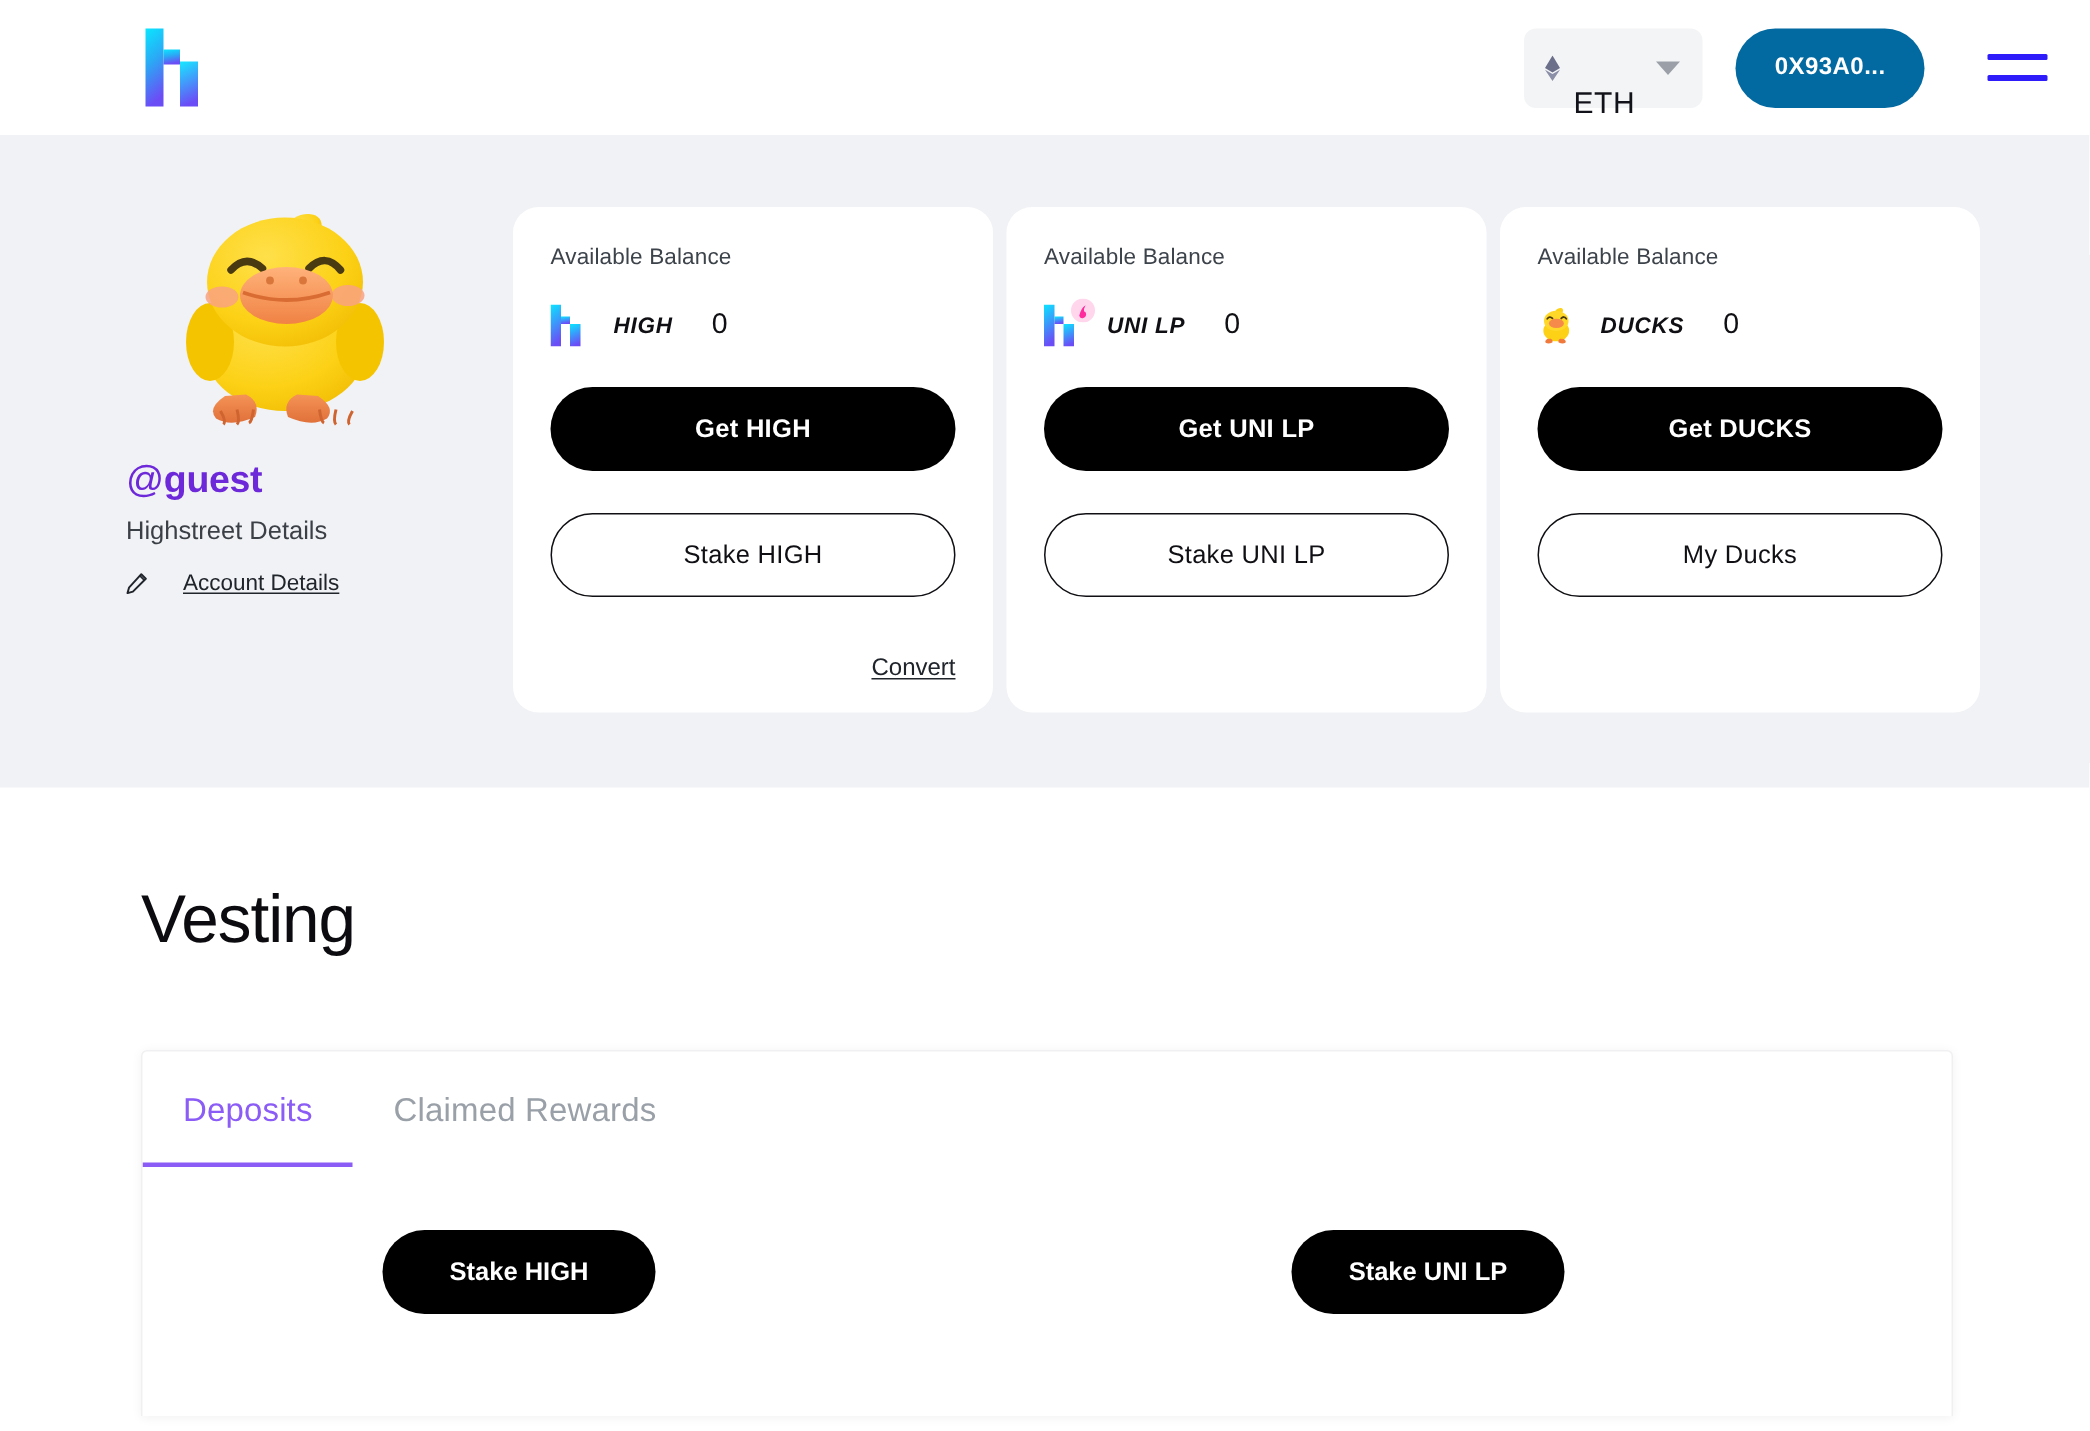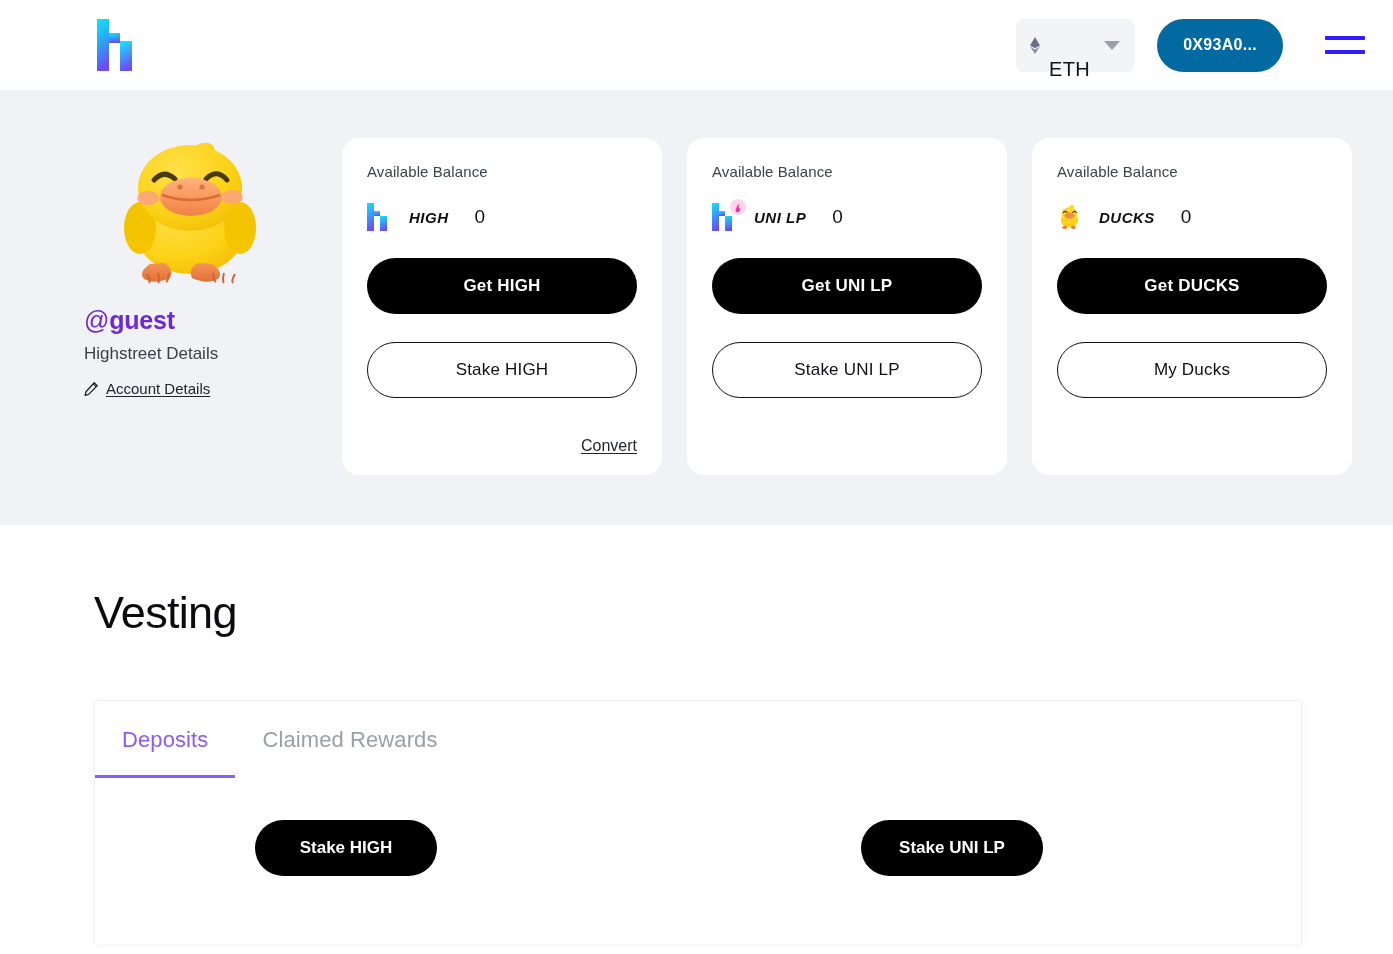--- a/index.html
+++ b/index.html
@@ -113,35 +113,35 @@
   }
   .handle .at { font-weight: 400; }
   .resident {
     font-size: 17px;
     color: #3b3f46;
     margin-top: 9px;
   }
   .acct-link {
     display: flex;
     align-items: center;
-    gap: 8px;
+    gap: 24px;
     margin-top: 16px;
     cursor: pointer;
   }
   .pencil { width: 14px; height: 14px; display: block; }
   .acct-link-text {
     font-size: 15px;
     color: #20242b;
     text-decoration: underline;
     text-underline-offset: 2px;
   }
 
   .cards {
     display: flex;
-    gap: 25px;
+    gap: 9px;
     flex: 1;
     padding-left: 6px;
   }
   .card {
     background: #ffffff;
     border-radius: 17px;
     width: 320px;
     flex: 0 0 320px;
     padding: 25px 25px 20px 25px;
     display: flex;

